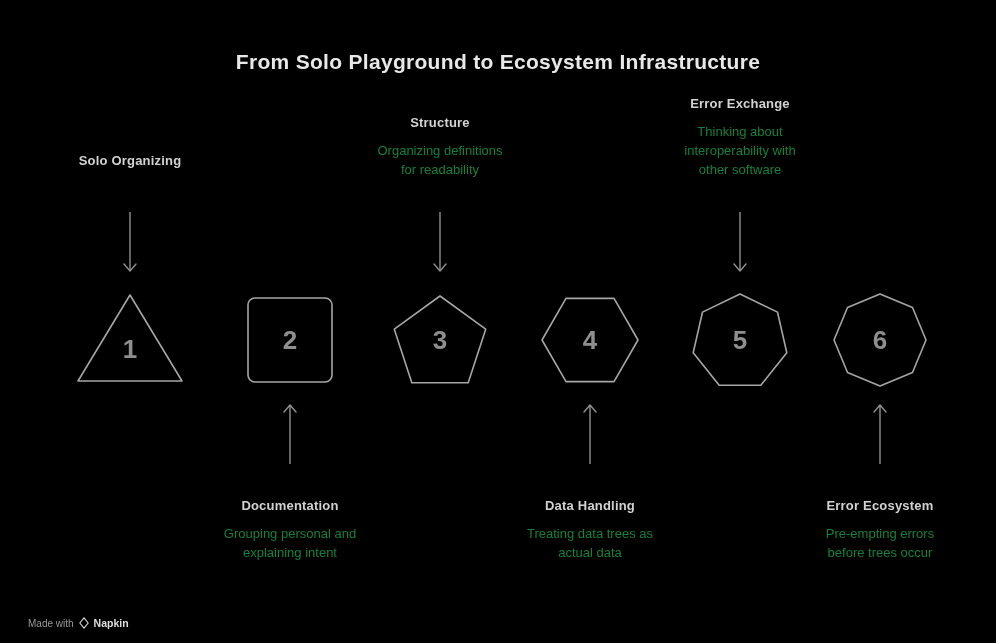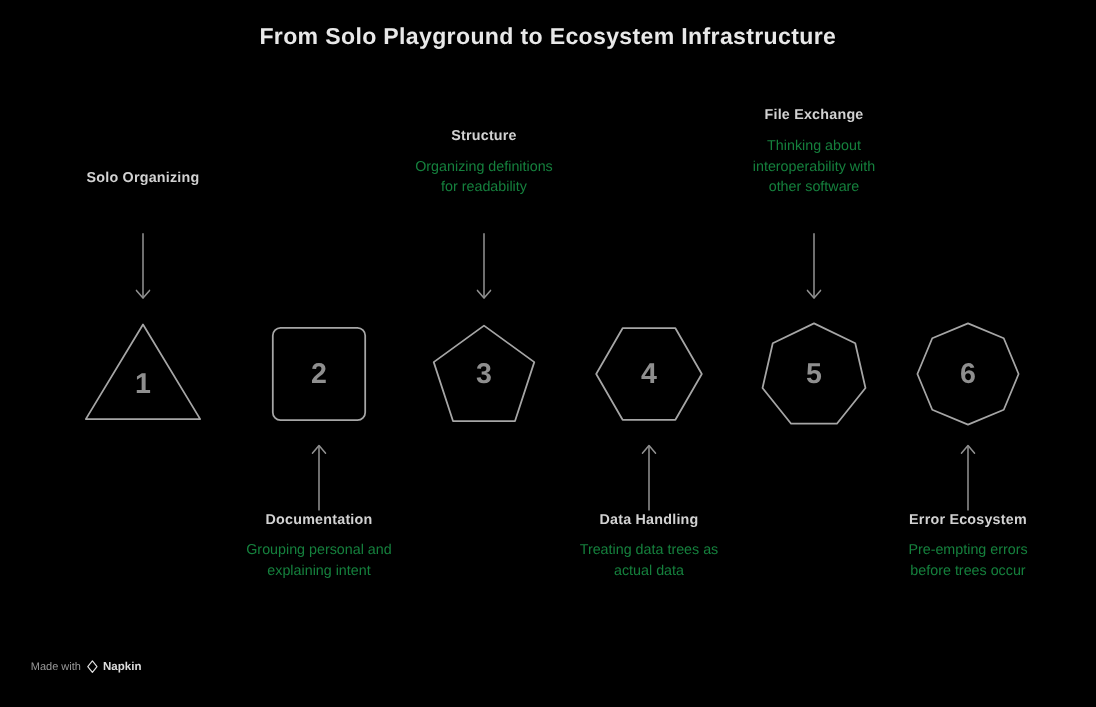--- a/index.html
+++ b/index.html
@@ -3,21 +3,21 @@
 <meta charset="utf-8">
 <style>
   * { margin: 0; padding: 0; box-sizing: border-box; }
   html, body { width: 996px; height: 643px; }
   body {
     background: #000000;
     position: relative;
     overflow: hidden;
     font-family: "Liberation Sans", sans-serif;
   }
-  .title-wrap { padding-top: 22px; text-align: center; }
+  .title-wrap { padding-top: 50px; text-align: center; }
   .title {
     font-size: 21px;
     font-weight: 700;
     color: #e8e8e8;
     letter-spacing: 0.3px;
   }
   .diagram {
     position: absolute;
     top: 88px; left: 50px; right: 50px;
     display: flex;
@@ -36,21 +36,21 @@
     align-items: center;
   }
   .zone-bottom {
     display: flex;
     flex-direction: column;
     align-items: center;
     padding-top: 2px;
   }
   .label-block { text-align: center; width: 160px; flex-shrink: 0; }
   .label-block.narrow { width: 140px; }
-  .zone-bottom .label-block { }
+  .zone-bottom .label-block { margin-top: 34px; }
   .step-label {
     font-size: 13px;
     font-weight: 700;
     color: #d2d2d2;
     margin-bottom: 12px;
     letter-spacing: 0.2px;
   }
   .step-desc {
     font-size: 13px;
     color: #15803d;
@@ -87,21 +87,21 @@
     transform: translateY(-50%);
     text-align: center;
     font-size: 26px;
     font-weight: 600;
     color: #8f8f8f;
   }
   .shape-number.low { top: 58%; }
   .footer {
     position: absolute;
     left: 28px;
-    bottom: 31px;
+    bottom: 14px;
     display: flex;
     align-items: center;
     gap: 5px;
     font-size: 10px;
     color: #999999;
   }
   .brand { color: #dddddd; font-weight: 600; font-size: 10.5px; }
   .napkin-logo { display: block; }
 </style>
 </head>
@@ -188,21 +188,21 @@
       <div class="label-block">
         <div class="step-label">Data Handling</div>
         <div class="step-desc">Treating data trees as actual data</div>
       </div>
     </div>
   </div>
 
   <div class="column">
     <div class="zone-top">
       <div class="label-block narrow">
-        <div class="step-label">File Exchange</div>
+        <div class="step-label">Error Exchange</div>
         <div class="step-desc">Thinking about interoperability with other software</div>
       </div>
       <svg class="arrow" width="14" height="66">
         <line x1="7" y1="0" x2="7" y2="58"></line>
         <polyline points="1,52 7,59 13,52"></polyline>
       </svg>
     </div>
     <div class="shape-zone">
       <svg class="shape-svg" viewBox="0 0 120 100">
         <polygon points="60,4 97.5,22.1 106.8,62.7 80.8,95.2 39.2,95.2 13.2,62.7 22.5,22.1"></polygon>

